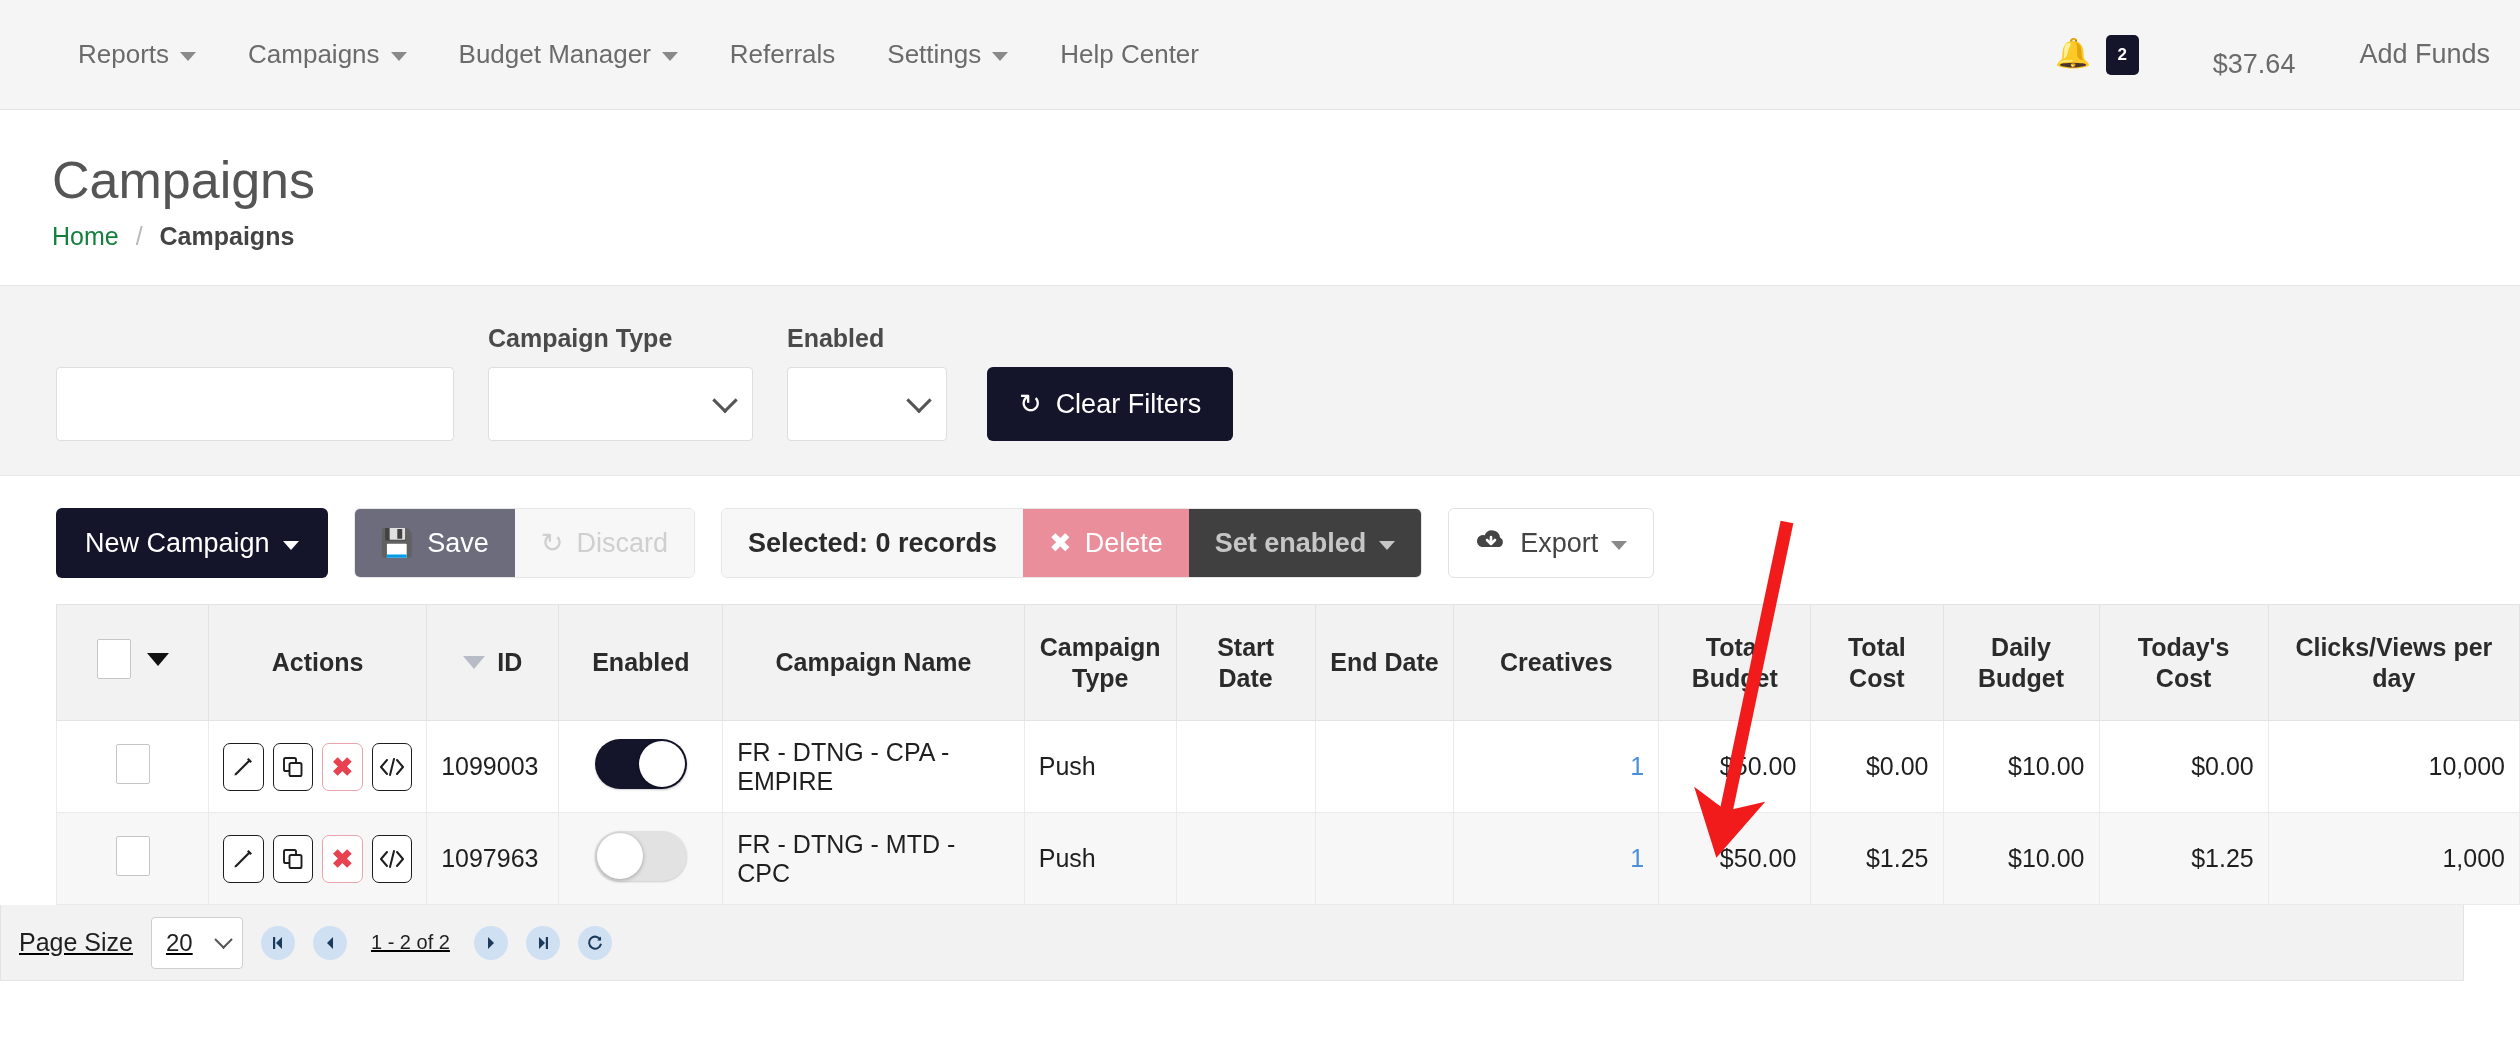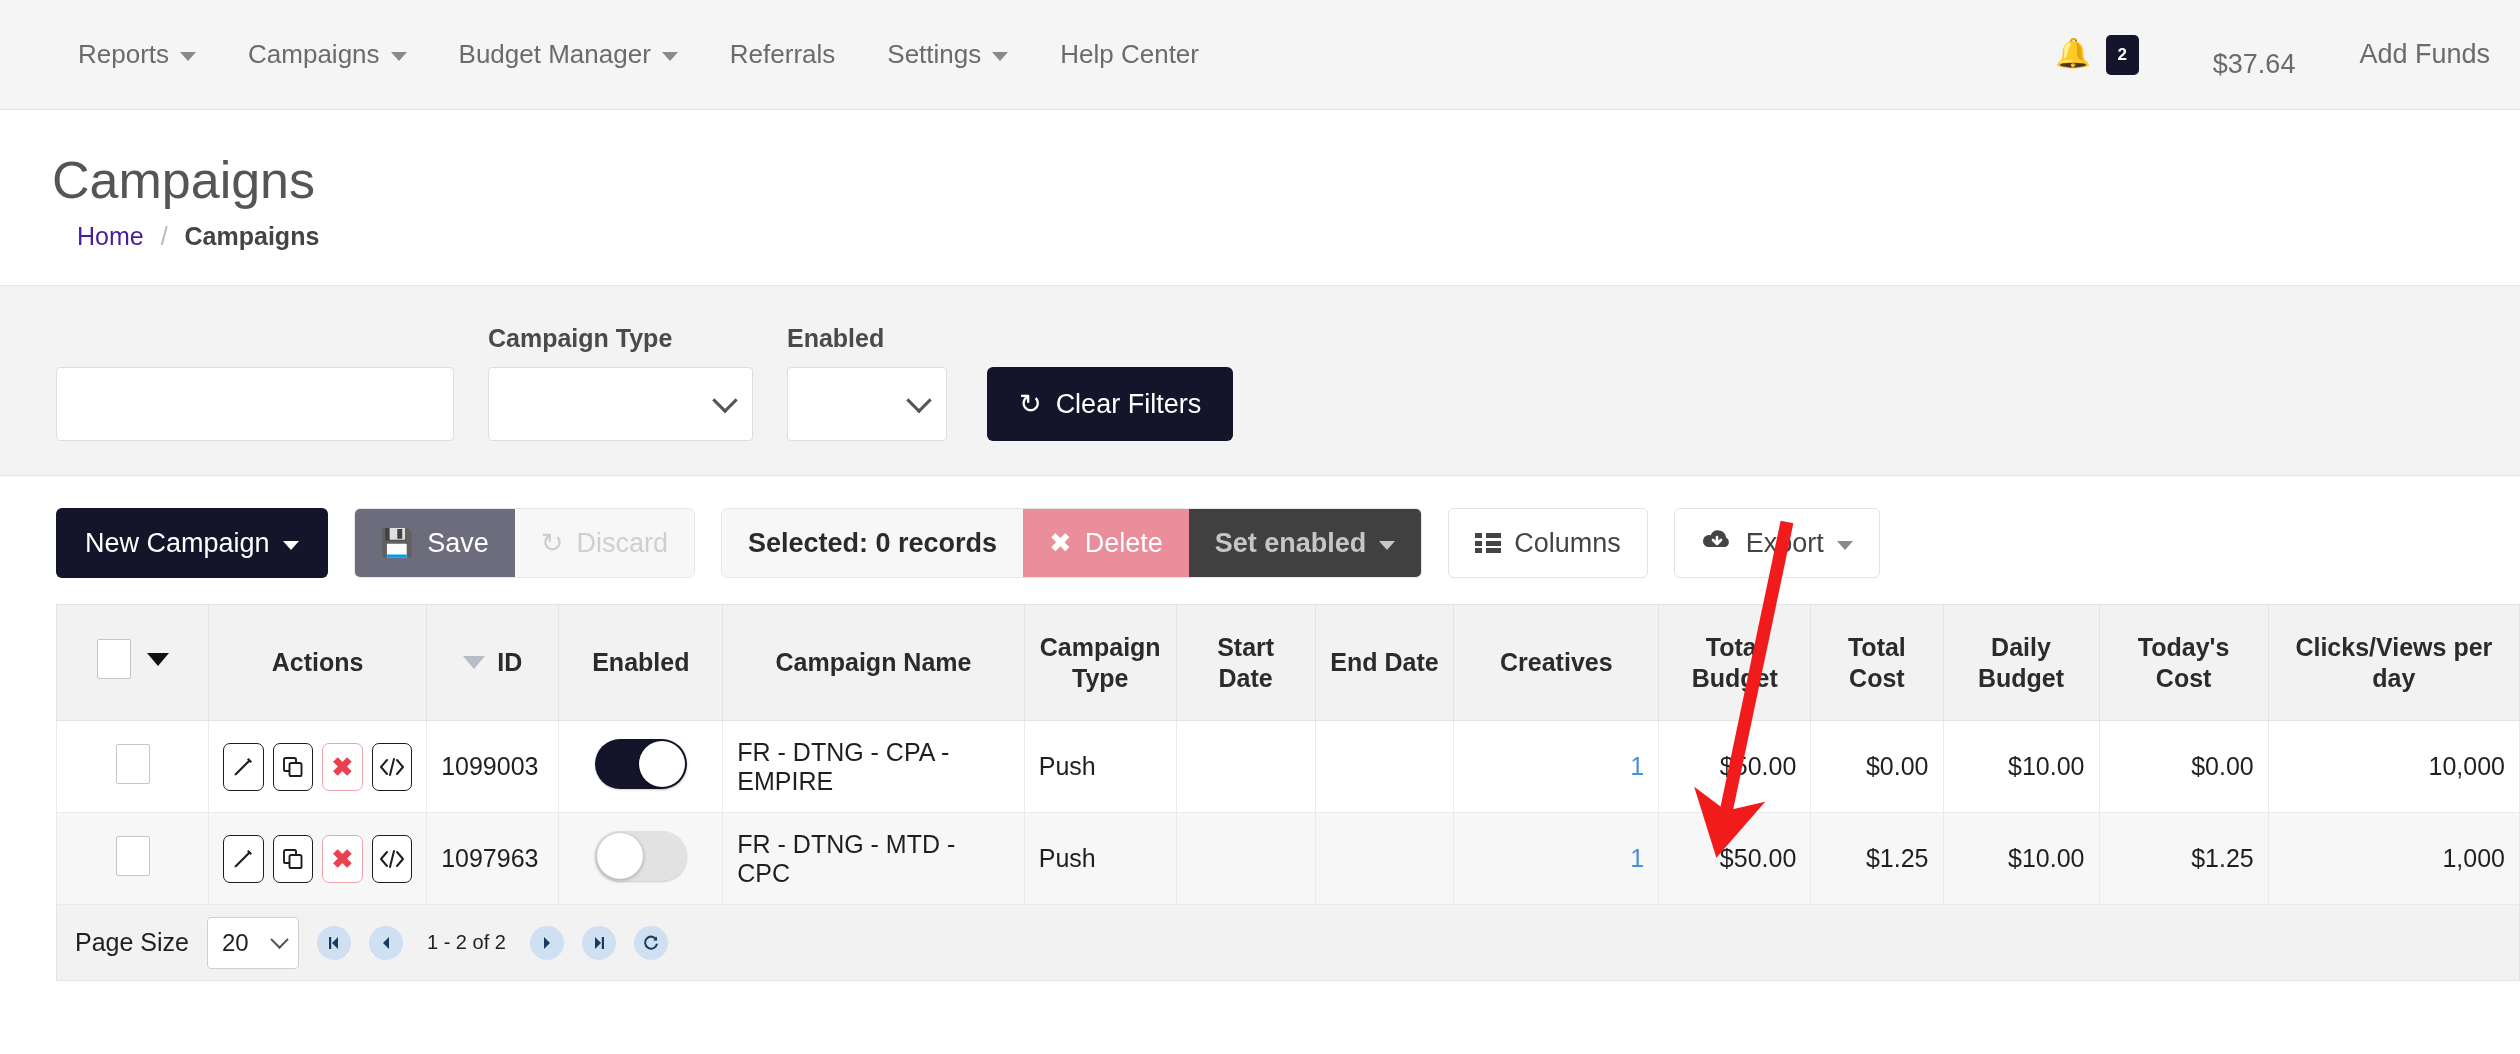--- a/index.html
+++ b/index.html
@@ -97,21 +97,21 @@
     background: #ffffff;
   }
   .page-title {
     font-size: 52px;
     font-weight: 300;
     color: #555555;
     line-height: 1.08;
     margin: 0 0 14px 0;
   }
   .breadcrumb { font-size: 25px; color: #666; }
-  .breadcrumb .crumb-link { color: #4c1d95; cursor: pointer; margin-left: 25px; }
+  .breadcrumb .crumb-link { color: #15803d; cursor: pointer; }
   .breadcrumb .sep { color: #b9b9b9; margin: 0 10px; }
   .breadcrumb .crumb-current { color: #444; font-weight: 700; }
 
   
   .filters {
     background: #f3f3f3;
     border-top: 1px solid #e6e6e6;
     border-bottom: 1px solid #e6e6e6;
     padding: 38px 0 34px 56px;
     display: flex;
@@ -272,28 +272,28 @@
     width:46px;height:46px;border-radius:50%;
     background:#fff; box-shadow:0 1px 4px rgba(0,0,0,.3);
     transition:none;
   }
   .toggle.on .knob { left: 44px; }
   .link { color:#4a90d9; cursor:pointer; }
 
   
   .pager {
     width: 2464px;
-    margin-left: 56px;
     background:#f2f2f2;
     border:1px solid #e3e3e3;
     border-top:none;
     height: 76px;
     display:flex; align-items:center;
     padding: 0 18px;
     gap: 18px;
+    text-decoration: underline;
   }
   .pager .plabel { font-size:25px; color:#1f1f1f; }
   .psel {
     position:relative; width:92px;height:52px;
     background:#fff;border:1px solid #cfcfcf;border-radius:4px;
     display:flex;align-items:center; cursor:pointer;
   }
   .psel .pv { font-size:24px; color:#1f1f1f; padding-left:14px; }
   .psel .chev {
     position:absolute; right:12px; top:46%;
@@ -413,31 +413,20 @@
     <div class="btn btn-delete">
       <span>✖</span>
       <span>Delete</span>
     </div>
     <div class="btn btn-setenabled">
       <span>Set enabled</span>
       <span class="caret" style="border-top-color:#c6c6c6"></span>
     </div>
   </div>
 
-  <div class="btn btn-plain">
-    <span class="icon-list">
-      <i></i>
-        <i></i>
-        <i></i>
-        <b></b>
-        <b></b>
-        <b></b>
-    </span>
-    <span>Columns</span>
-  </div>
 
   <div class="btn btn-plain">
     <span>
       <svg width="32" height="24" viewBox="0 0 32 24">
         <path d="M25 9.5a8 8 0 0 0-15.3-2.3A6 6 0 0 0 6.5 19h18a5.2 5.2 0 0 0 .5-9.5z" fill="#444"></path>
         <path d="M16 9v7m0 0l-4-4m4 4l4-4" stroke="#fff" stroke-width="2.6" fill="none" stroke-linecap="round" stroke-linejoin="round"></path>
       </svg>
     </span>
     <span>Export</span>
     <span class="caret"></span>

